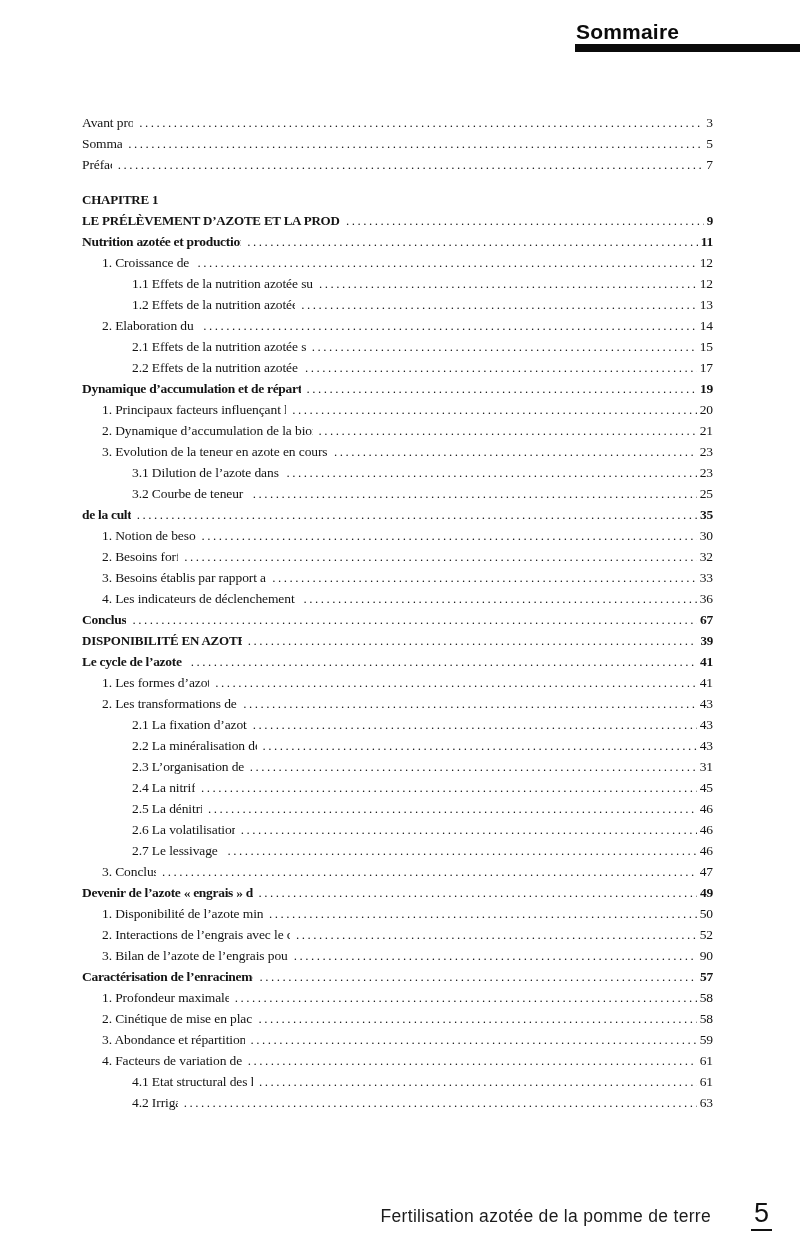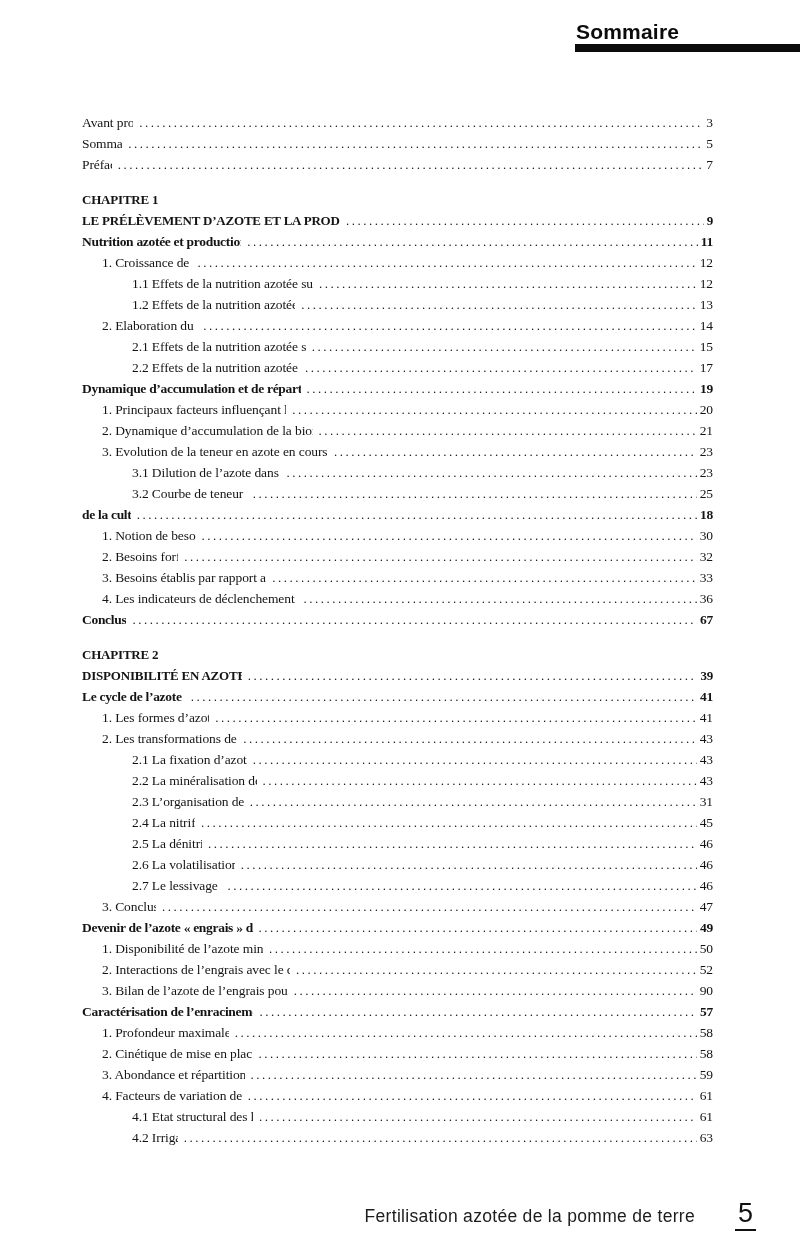--- a/index.html
+++ b/index.html
@@ -34,21 +34,21 @@
   .dots {
     flex:1 1 auto; min-width:6px; overflow:hidden; white-space:nowrap;
     margin:0 3px 0 6px; letter-spacing:2.5px; font-weight:normal;
     color:#191919; font-size:13px;
   }
   .dots::before {
     content:"........................................................................................................................................";
   }
   .page { flex:0 0 auto; }
   
-  .footer { position:absolute; top:1200px; right:44px; display:flex; align-items:baseline; }
+  .footer { position:absolute; top:1200px; right:28px; display:flex; align-items:baseline; }
   .footer-title {
     font-family:"Liberation Sans", sans-serif; font-size:17.5px;
     color:#1c1c1c; letter-spacing:0.3px; font-weight:normal;
   }
   .footer-num {
     margin-left:40px; font-family:"Liberation Sans", sans-serif;
     font-size:27px; line-height:1; color:#111111;
     border-bottom:2px solid #111111; padding:0 3px 2px;
   }
 </style>
@@ -143,21 +143,21 @@
       <span class="page">23</span>
     </div>
     <div class="row lvl2">
       <span class="label">3.2 Courbe de teneur critique en azote</span>
       <span class="dots"></span>
       <span class="page">25</span>
     </div>
     <div class="row lvl0 bold">
       <span class="label">de la culture</span>
       <span class="dots"></span>
-      <span class="page">18</span>
+      <span class="page">35</span>
     </div>
     <div class="row lvl1">
       <span class="label">1. Notion de besoin optimal</span>
       <span class="dots"></span>
       <span class="page">30</span>
     </div>
     <div class="row lvl1">
       <span class="label">2. Besoins forfaitaires</span>
       <span class="dots"></span>
       <span class="page">32</span>
@@ -169,23 +169,20 @@
     </div>
     <div class="row lvl1">
       <span class="label">4. Les indicateurs de déclenchement d’un apport complémentaire d’azote</span>
       <span class="dots"></span>
       <span class="page">36</span>
     </div>
     <div class="row lvl0 bold">
       <span class="label">Conclusion</span>
       <span class="dots"></span>
       <span class="page">67</span>
-    </div>
-    <div class="row lvl0 bold caps gap">
-      <span class="label">CHAPITRE 2</span>
     </div>
     <div class="row lvl0 bold caps">
       <span class="label">DISPONIBILITÉ EN AZOTE POUR LA PLANTE</span>
       <span class="dots"></span>
       <span class="page">39</span>
     </div>
     <div class="row lvl0 bold">
       <span class="label">Le cycle de l’azote dans le sol</span>
       <span class="dots"></span>
       <span class="page">41</span>

